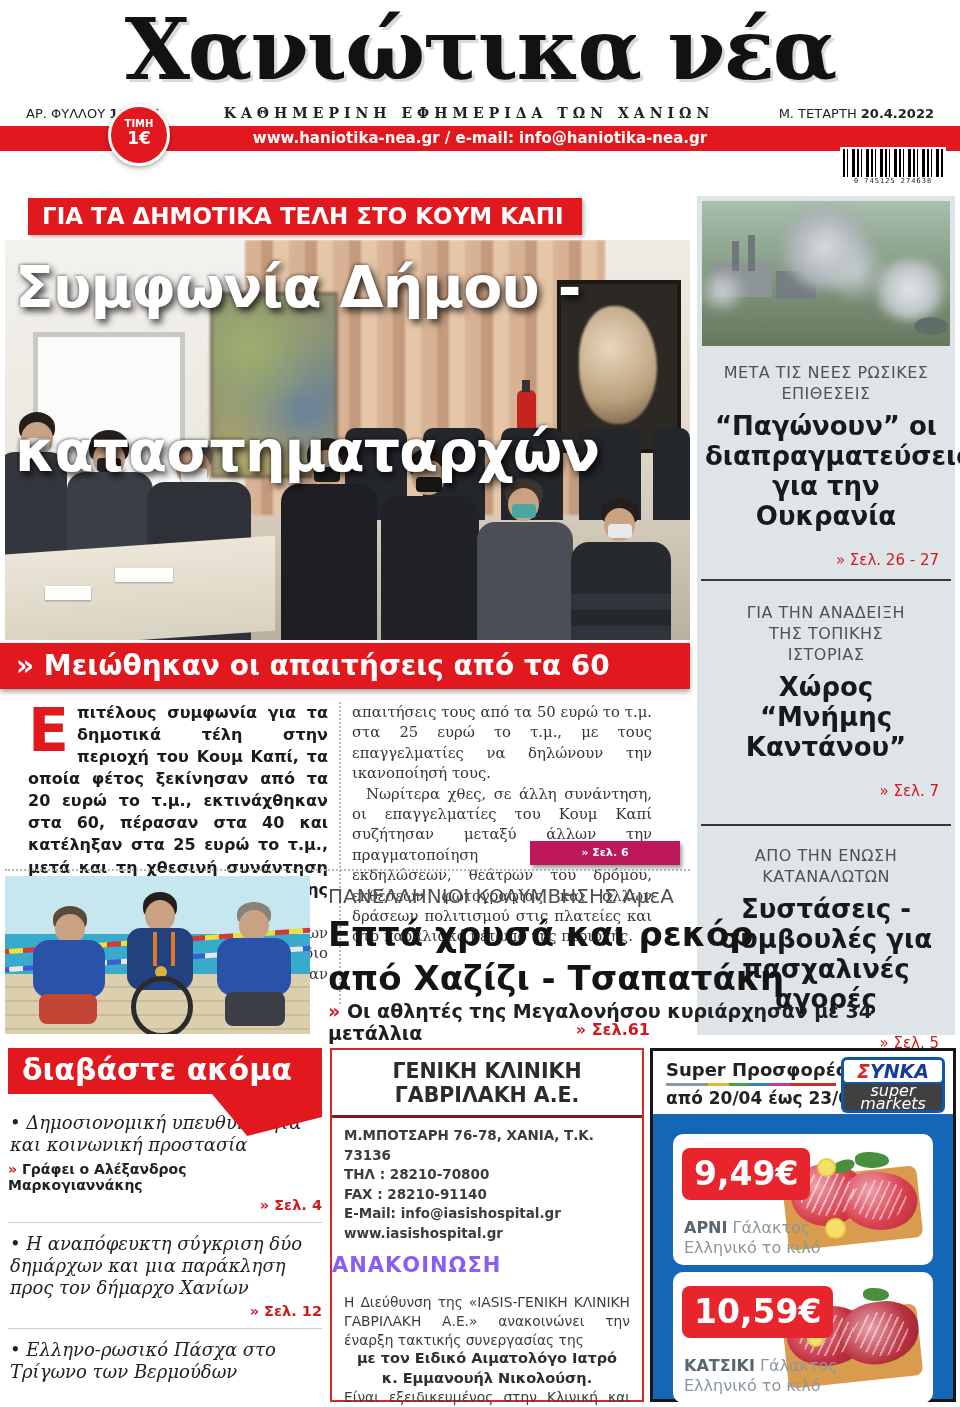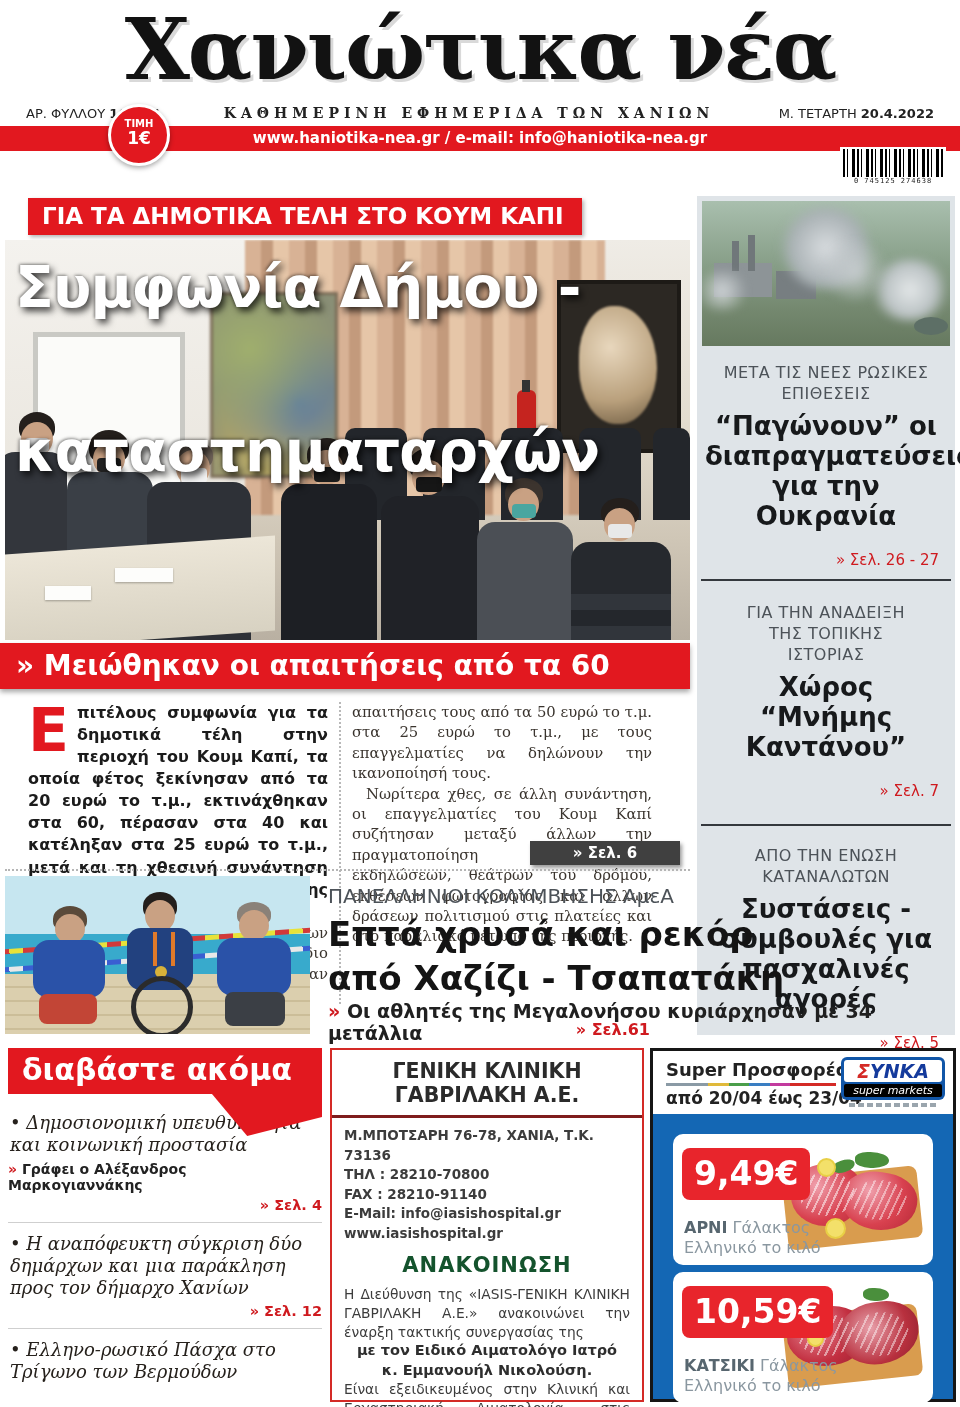--- a/index.html
+++ b/index.html
@@ -53,22 +53,22 @@
     text-shadow:3px 4px 7px rgba(0,0,0,.75), -1px -1px 3px rgba(0,0,0,.4);white-space:nowrap;}
   .lead-sub{top:643px;left:0;width:690px;height:46px;background:#e2181f;color:#fff;font-weight:bold;
     font-size:28px;line-height:46px;padding-left:16px;box-sizing:border-box;box-shadow:0 3px 5px rgba(0,0,0,.35);}
   .body-cols{top:702px;left:28px;width:626px;display:flex;}
   .bcol{width:300px;}
   .coldiv{border-left:2px dotted #b8b8b8;margin:0 11px;}
   .intro{font-weight:bold;font-size:16px;line-height:1.38;text-align:justify;color:#1b1b1b;}
   .dropcap{float:left;color:#e2181f;font-size:60px;line-height:48px;font-weight:bold;margin:4px 8px 0 0;}
   .serifp{font-family:"DejaVu Serif",serif;font-size:14.8px;line-height:1.38;color:#3a342e;text-align:justify;margin:0;}
   .indent{text-indent:14px;}
-  .ref-btn{top:841px;left:530px;width:150px;height:24px;background:#404040;color:#fff;font-weight:bold;
-    font-size:15px;line-height:24px;text-align:center;box-shadow:2px 3px 4px rgba(0,0,0,.4);}
+  .ref-btn{top:841px;left:530px;width:150px;height:24px;background:#be185d;color:#fff;font-weight:bold;
+    font-size:11px;line-height:24px;text-align:center;box-shadow:2px 3px 4px rgba(0,0,0,.4);}
   .dotline{top:869px;left:5px;width:685px;border-top:2px dotted #b5b5b5;}
 
   
   .sidebar{top:196px;left:697px;width:258px;height:839px;background:#dfe4e8;}
   .sb-photo{margin:5px;height:145px;position:relative;overflow:hidden;
     background:linear-gradient(180deg,#a9bfae 0%,#8aa18b 40%,#74886f 75%,#66795f 100%);}
   .sb-bldg{position:absolute;background:#8d9497;}
   .smoke{position:absolute;border-radius:50%;filter:blur(4px);}
   .sb-item{text-align:center;padding:12px 8px 10px;}
   .sb-kicker{font-size:16px;color:#4c5258;letter-spacing:.5px;line-height:1.3;}
@@ -99,36 +99,36 @@
   .ra-title{font-family:"DejaVu Serif",serif;font-style:italic;font-size:18px;line-height:1.22;
     color:#26211c;padding-left:2px;}
   .ra-author{font-size:14px;font-weight:bold;color:#222;margin-top:5px;}
   .ra-ref{font-size:14.5px;font-weight:bold;color:#cf1a1f;text-align:right;margin-top:4px;}
   .ra-sep{border-bottom:1.5px solid #cfcfcf;margin:7px 0 6px;}
 
   
   .clinic{top:1048px;left:330px;width:314px;height:354px;border:2px solid #d42a26;background:#fff;box-sizing:border-box;}
   .cl-title{border-bottom:3px solid #7f1d1d;padding:9px 10px 8px;font-weight:bold;font-size:20.5px;color:#2b2b2b;text-align:center;}
   .cl-contact{padding:8px 12px 0;font-size:13.5px;font-weight:bold;color:#3c3c3c;line-height:1.45;}
-  .cl-heading{text-align:center;font-weight:bold;font-size:21px;color:#14532d;margin:10px 0 8px;letter-spacing:1px;}
+  .cl-heading{font-weight:bold;font-size:21px;color:#8b5cf6;margin:10px 0 16px;letter-spacing:1px;}
   .cl-par{padding:0 12px;font-size:13.8px;color:#3c3c3c;line-height:1.35;text-align:justify;}
   .cl-boldline{text-align:center;font-weight:bold;font-size:14.5px;color:#2e2e2e;line-height:1.35;}
 
   
   .synka{top:1048px;left:650px;width:306px;height:354px;border:3px solid #161616;background:#fff;box-sizing:border-box;}
   .sy-top{position:relative;height:63px;background:#fff;}
   .sy-offer{position:absolute;left:13px;top:8px;font-weight:bold;font-size:18px;color:#222;}
   .sy-line{position:absolute;left:13px;top:32px;width:170px;height:3px;
     background:linear-gradient(90deg,#8a9aa5 0 25%,#e0b93a 25% 37%,#4a9e4a 37% 49%,#3a7ec2 49% 61%,#c23a9e 61% 73%,#d42a26 73% 100%);}
   .sy-dates{position:absolute;left:13px;top:37px;font-weight:bold;font-size:17px;color:#222;}
   .sy-logo{position:absolute;right:8px;top:6px;width:104px;}
   .sy-logo .lbox{background:#1156a8;border-radius:6px;padding:3px;}
   .sy-logo .lin{background:#fff;border-radius:3px;text-align:center;font-weight:bold;font-style:italic;font-size:19px;line-height:22px;color:#143a9c;}
   .sy-logo .lsig{color:#d42a26;}
-  .sy-logo .lsub{background:#000000;border-radius:2px;margin-top:2px;color:#fff;text-align:center;font-style:italic;font-size:11px;line-height:13px;}
+  .sy-logo .lsub{background:#404040;border-radius:2px;margin-top:2px;color:#fff;text-align:center;font-style:italic;font-size:16px;line-height:13px;}
   .sy-logo .ltag{height:4px;margin:3px 8px 0;background:repeating-linear-gradient(90deg,#9aa5ad 0 6px,transparent 6px 9px);}
   .sy-body{position:absolute;left:0;top:63px;width:300px;height:285px;background:#1467b4;padding:20px;box-sizing:border-box;}
   .sy-card{position:relative;background:#fff;border-radius:10px;height:131px;margin-bottom:7px;overflow:hidden;}
   .sy-price{position:absolute;left:9px;top:14px;background:#e8252c;border-radius:8px;color:#fff;
     font-weight:bold;font-size:33px;line-height:52px;padding:0 12px;}
   .sy-name{position:absolute;left:11px;top:84px;font-size:16px;color:#8a97a0;line-height:1.25;}
   .sy-name b{color:#57666f;}
   .meat{position:absolute;right:6px;top:10px;width:150px;height:112px;}
   .board{position:absolute;left:8px;top:28px;width:135px;height:72px;background:#d99c4e;border-radius:8px;transform:rotate(-6deg);}
   .cut{position:absolute;border-radius:50% 45% 55% 50%;

